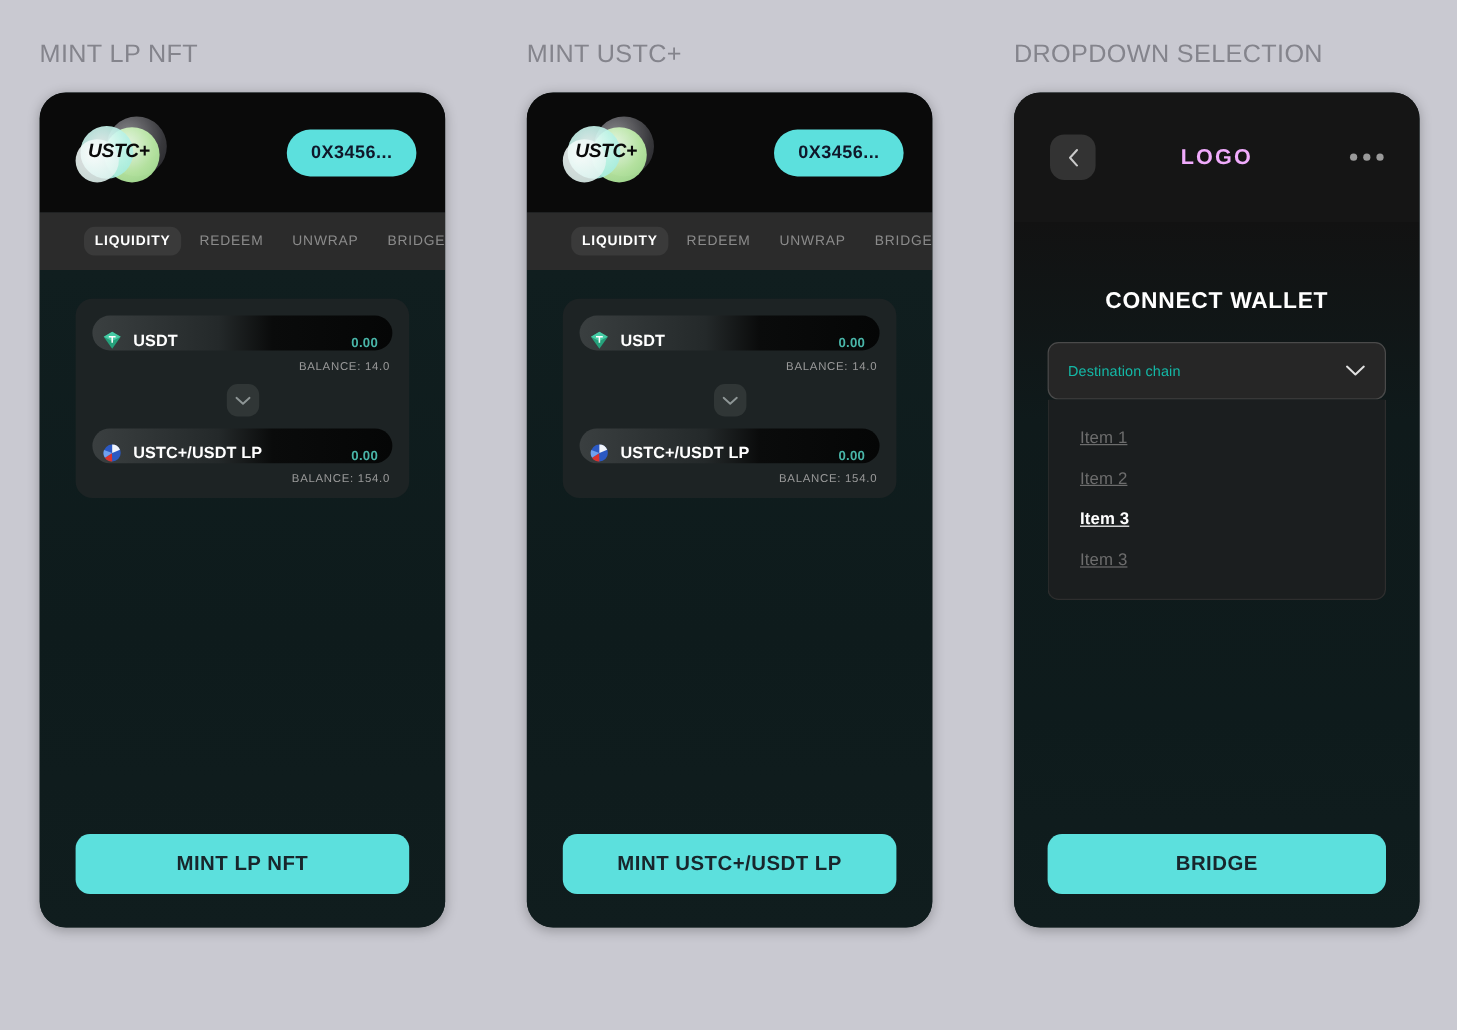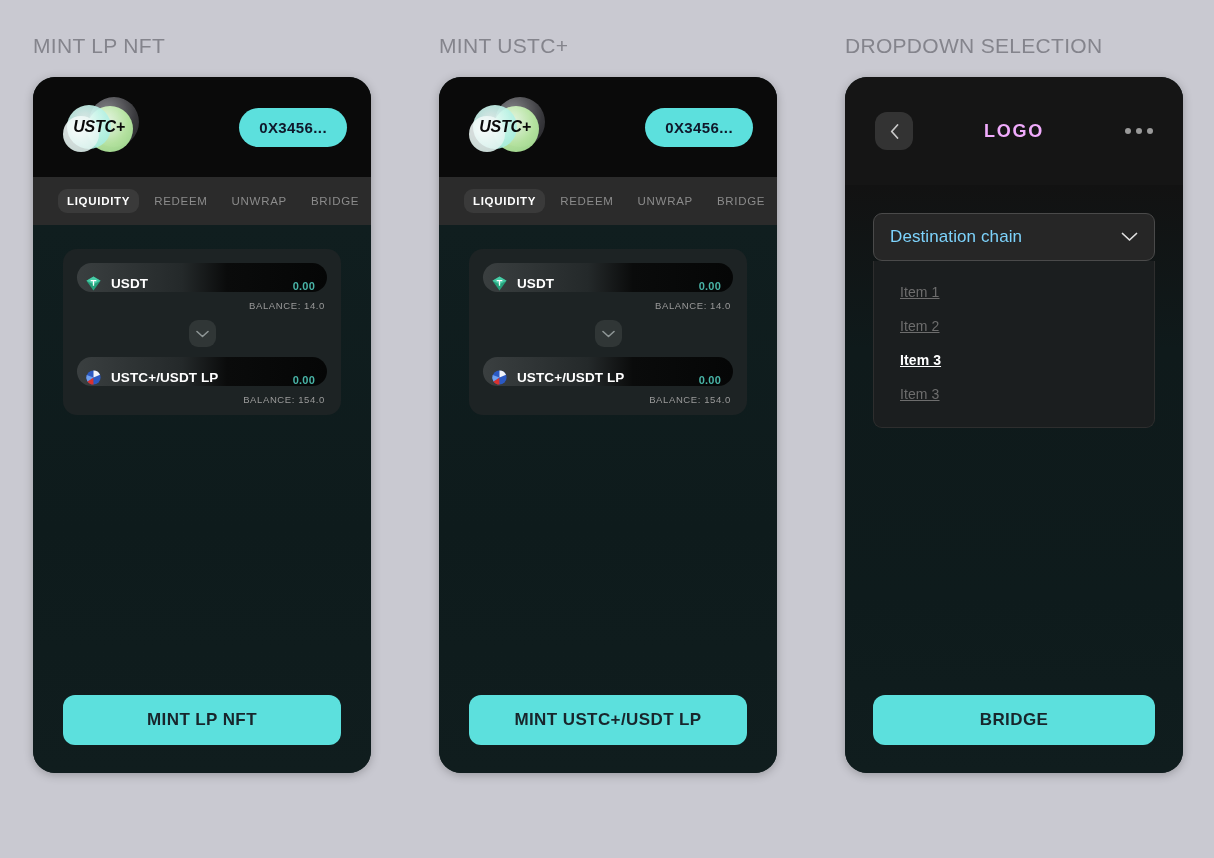--- a/index.html
+++ b/index.html
@@ -120,21 +120,21 @@
     white-space: nowrap;
     cursor: pointer;
   }
 
   
   .tabbar {
     height: 48px;
     background: #2b2b2b;
     display: flex;
     align-items: center;
-    padding: 0 25px;
+    padding: 0 37px;
     gap: 6px;
     flex: none;
   }
   .tab {
     font-size: 11.5px;
     letter-spacing: 0.7px;
     color: #8b8b8b;
     padding: 6px 9px;
     border-radius: 9px;
     cursor: pointer;
@@ -302,22 +302,22 @@
     border: 1px solid #4a4a4a;
     border-radius: 9px;
     background: #262626;
     display: flex;
     align-items: center;
     justify-content: space-between;
     padding: 0 16px;
     cursor: pointer;
   }
   .select-value {
-    font-size: 17px;
-    color: #7dd3fc;
+    font-size: 12px;
+    color: #14b8a6;
     letter-spacing: 0.1px;
   }
   .dropdown-list {
     border: 1px solid #2e2e2e;
     border-top: none;
     border-radius: 0 0 9px 9px;
     background: #1b1e1f;
     padding: 14px 0 16px;
   }
   .dd-item {
@@ -484,20 +484,21 @@
         </div>
         <div class="brand">LOGO</div>
         <div class="dots">
           <i></i>
           <i></i>
           <i></i>
         </div>
       </div>
 
       <div class="right-body">
+        <div class="connect-title">CONNECT WALLET</div>
 
         <div class="select-box">
           <span class="select-value">Destination chain</span>
           <svg width="17" height="10" viewBox="0 0 17 10">
             <path d="M1.5 1.5 L8.5 8 L15.5 1.5" stroke="#e0e0e0" stroke-width="1.7" fill="none" stroke-linecap="round" stroke-linejoin="round"></path>
           </svg>
         </div>
 
         <div class="dropdown-list">
           <div class="dd-item">Item 1</div>

